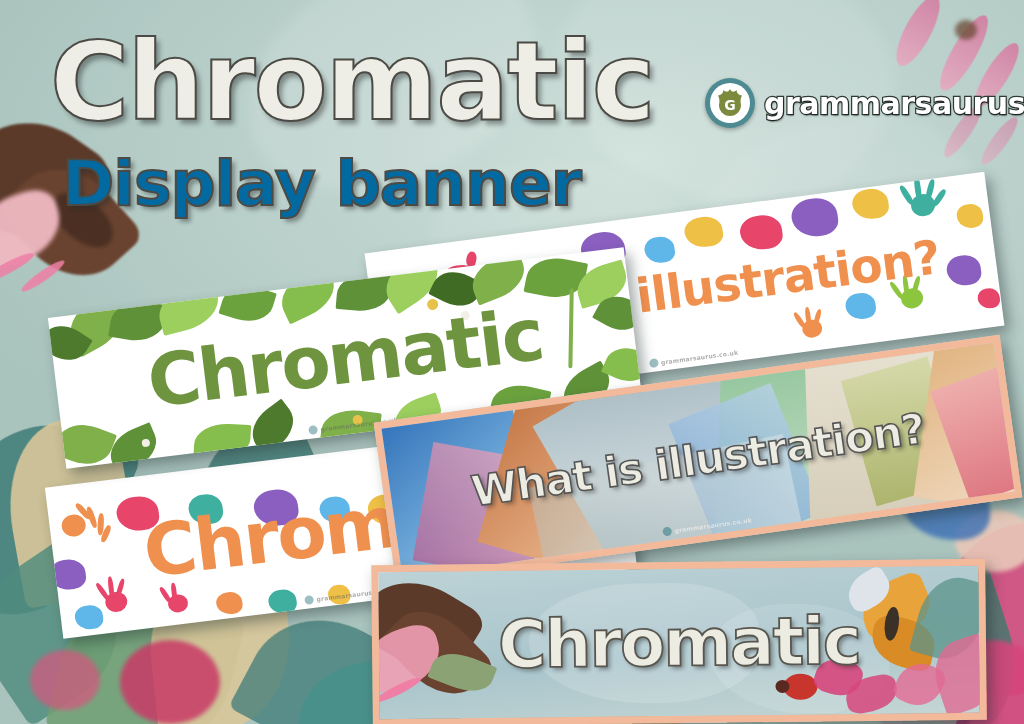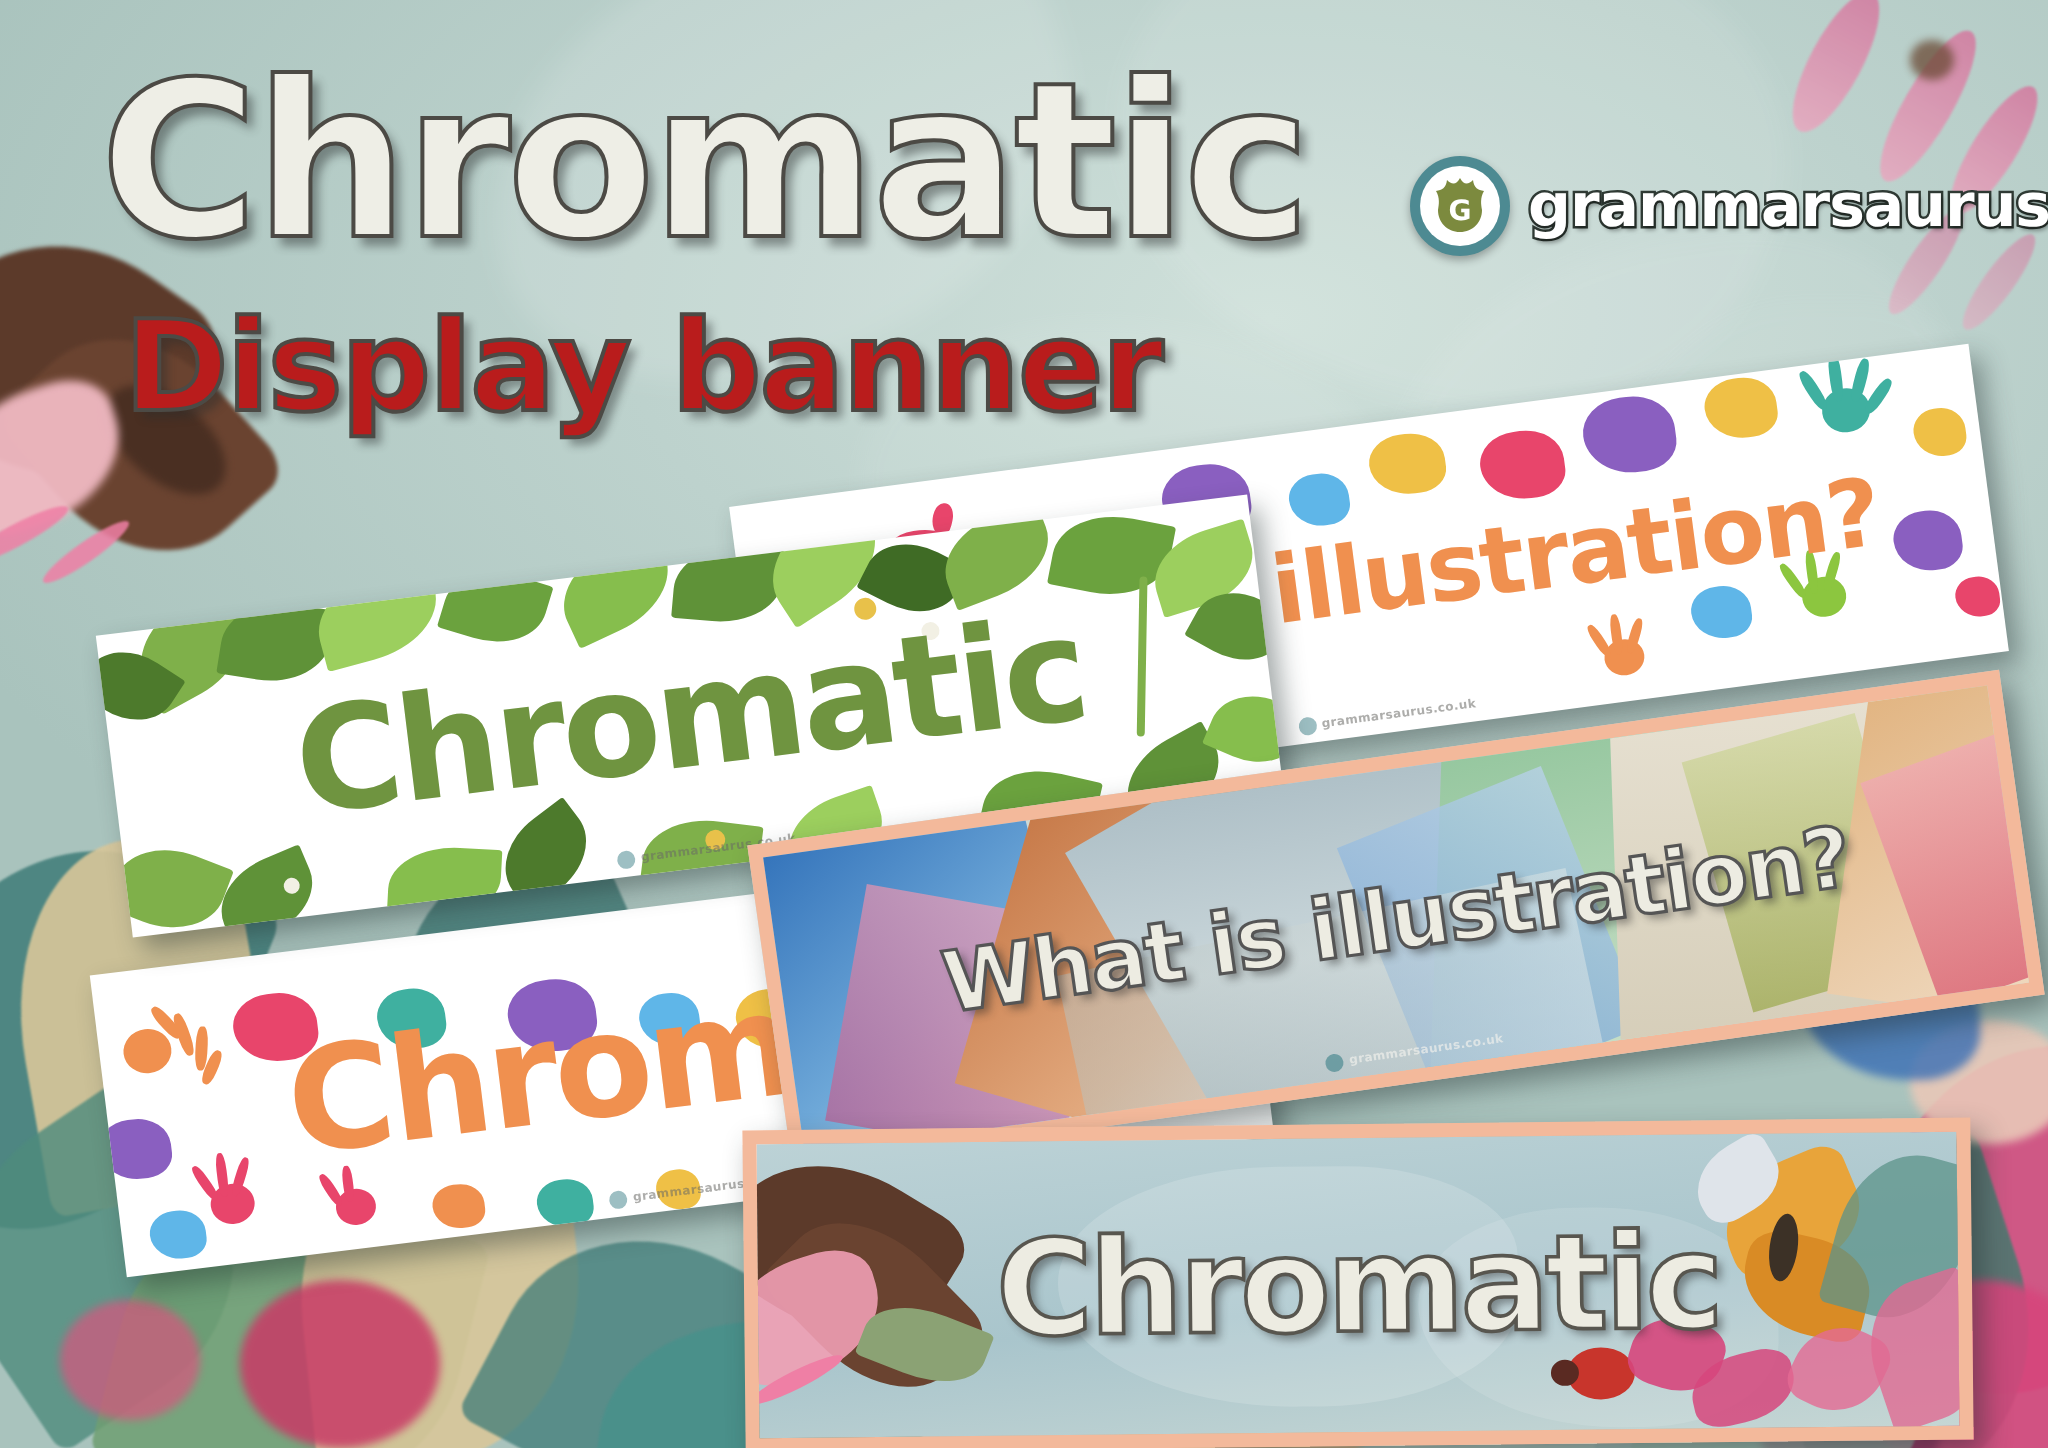--- a/index.html
+++ b/index.html
@@ -44,21 +44,21 @@
     font-family:"DejaVu Sans",sans-serif;
     font-weight:700;font-size:108px;line-height:.96;
     color:#eeeee6;letter-spacing:-2px;
     -webkit-text-stroke:2px #4c4a45;
     text-shadow:4px 5px 5px rgba(40,45,45,.45);
     margin:0;white-space:nowrap;
   }
   .sub-title{
     font-family:"DejaVu Sans",sans-serif;
     font-weight:700;font-size:63px;line-height:1;
-    color:#b91c1c;letter-spacing:-1px;
+    color:#0369a1;letter-spacing:-1px;
     -webkit-text-stroke:2px #4c4a45;
     text-shadow:4px 4px 4px rgba(40,45,45,.42);
     margin:18px 0 0 12px;white-space:nowrap;
   }
 
   
   .logo{position:absolute;left:705px;top:78px;display:flex;align-items:center;gap:9px;z-index:45;}
   .logo-badge{
     width:50px;height:50px;border-radius:50%;
     background:#4d8a92;display:flex;align-items:center;justify-content:center;

